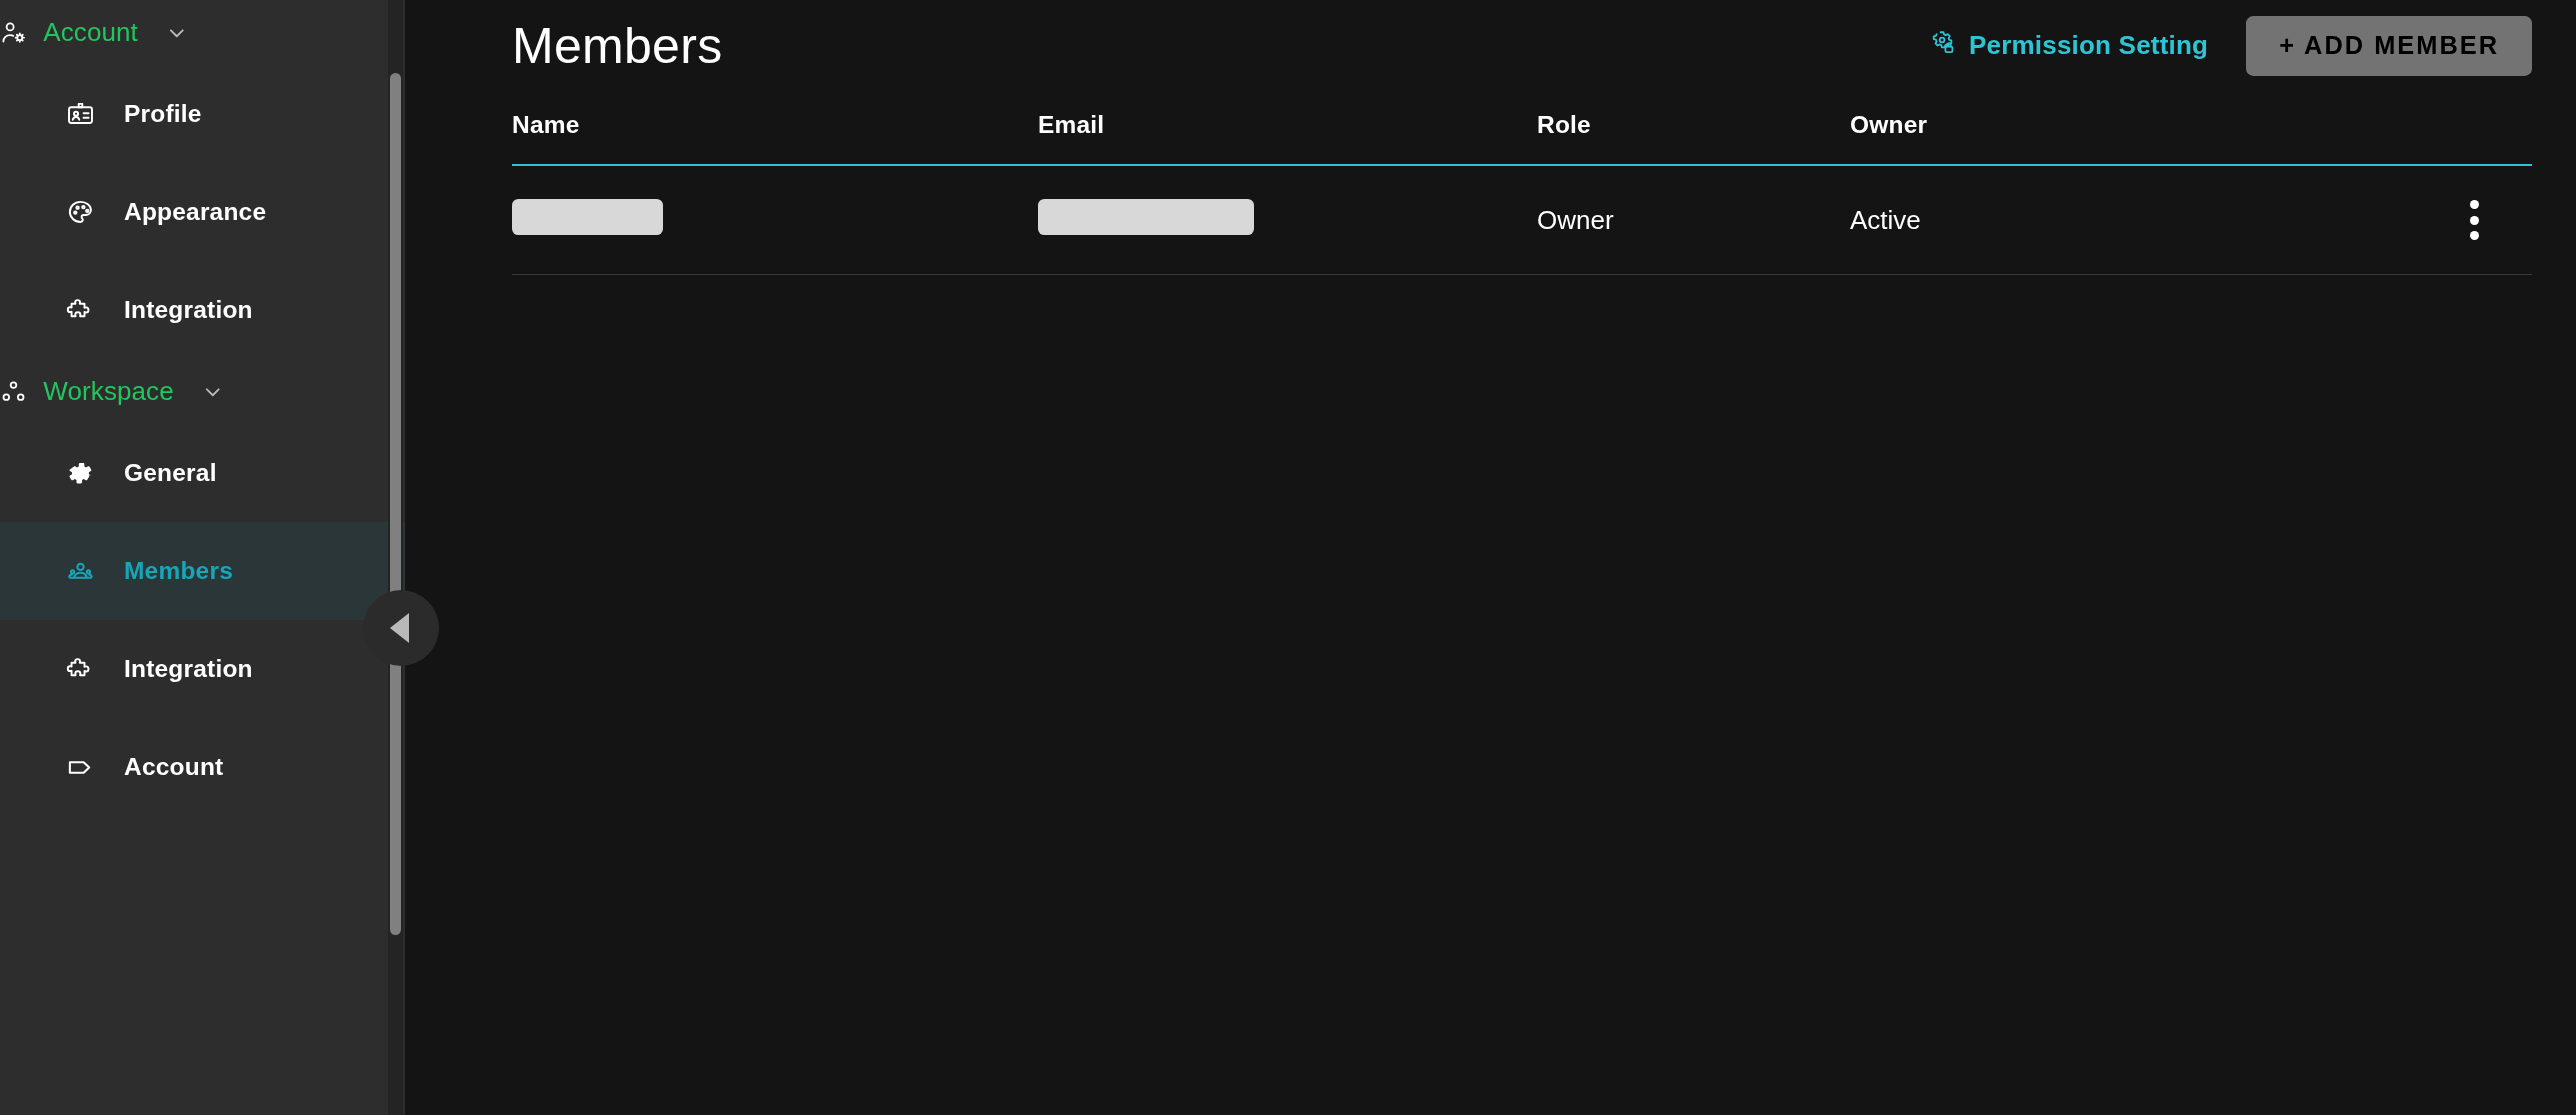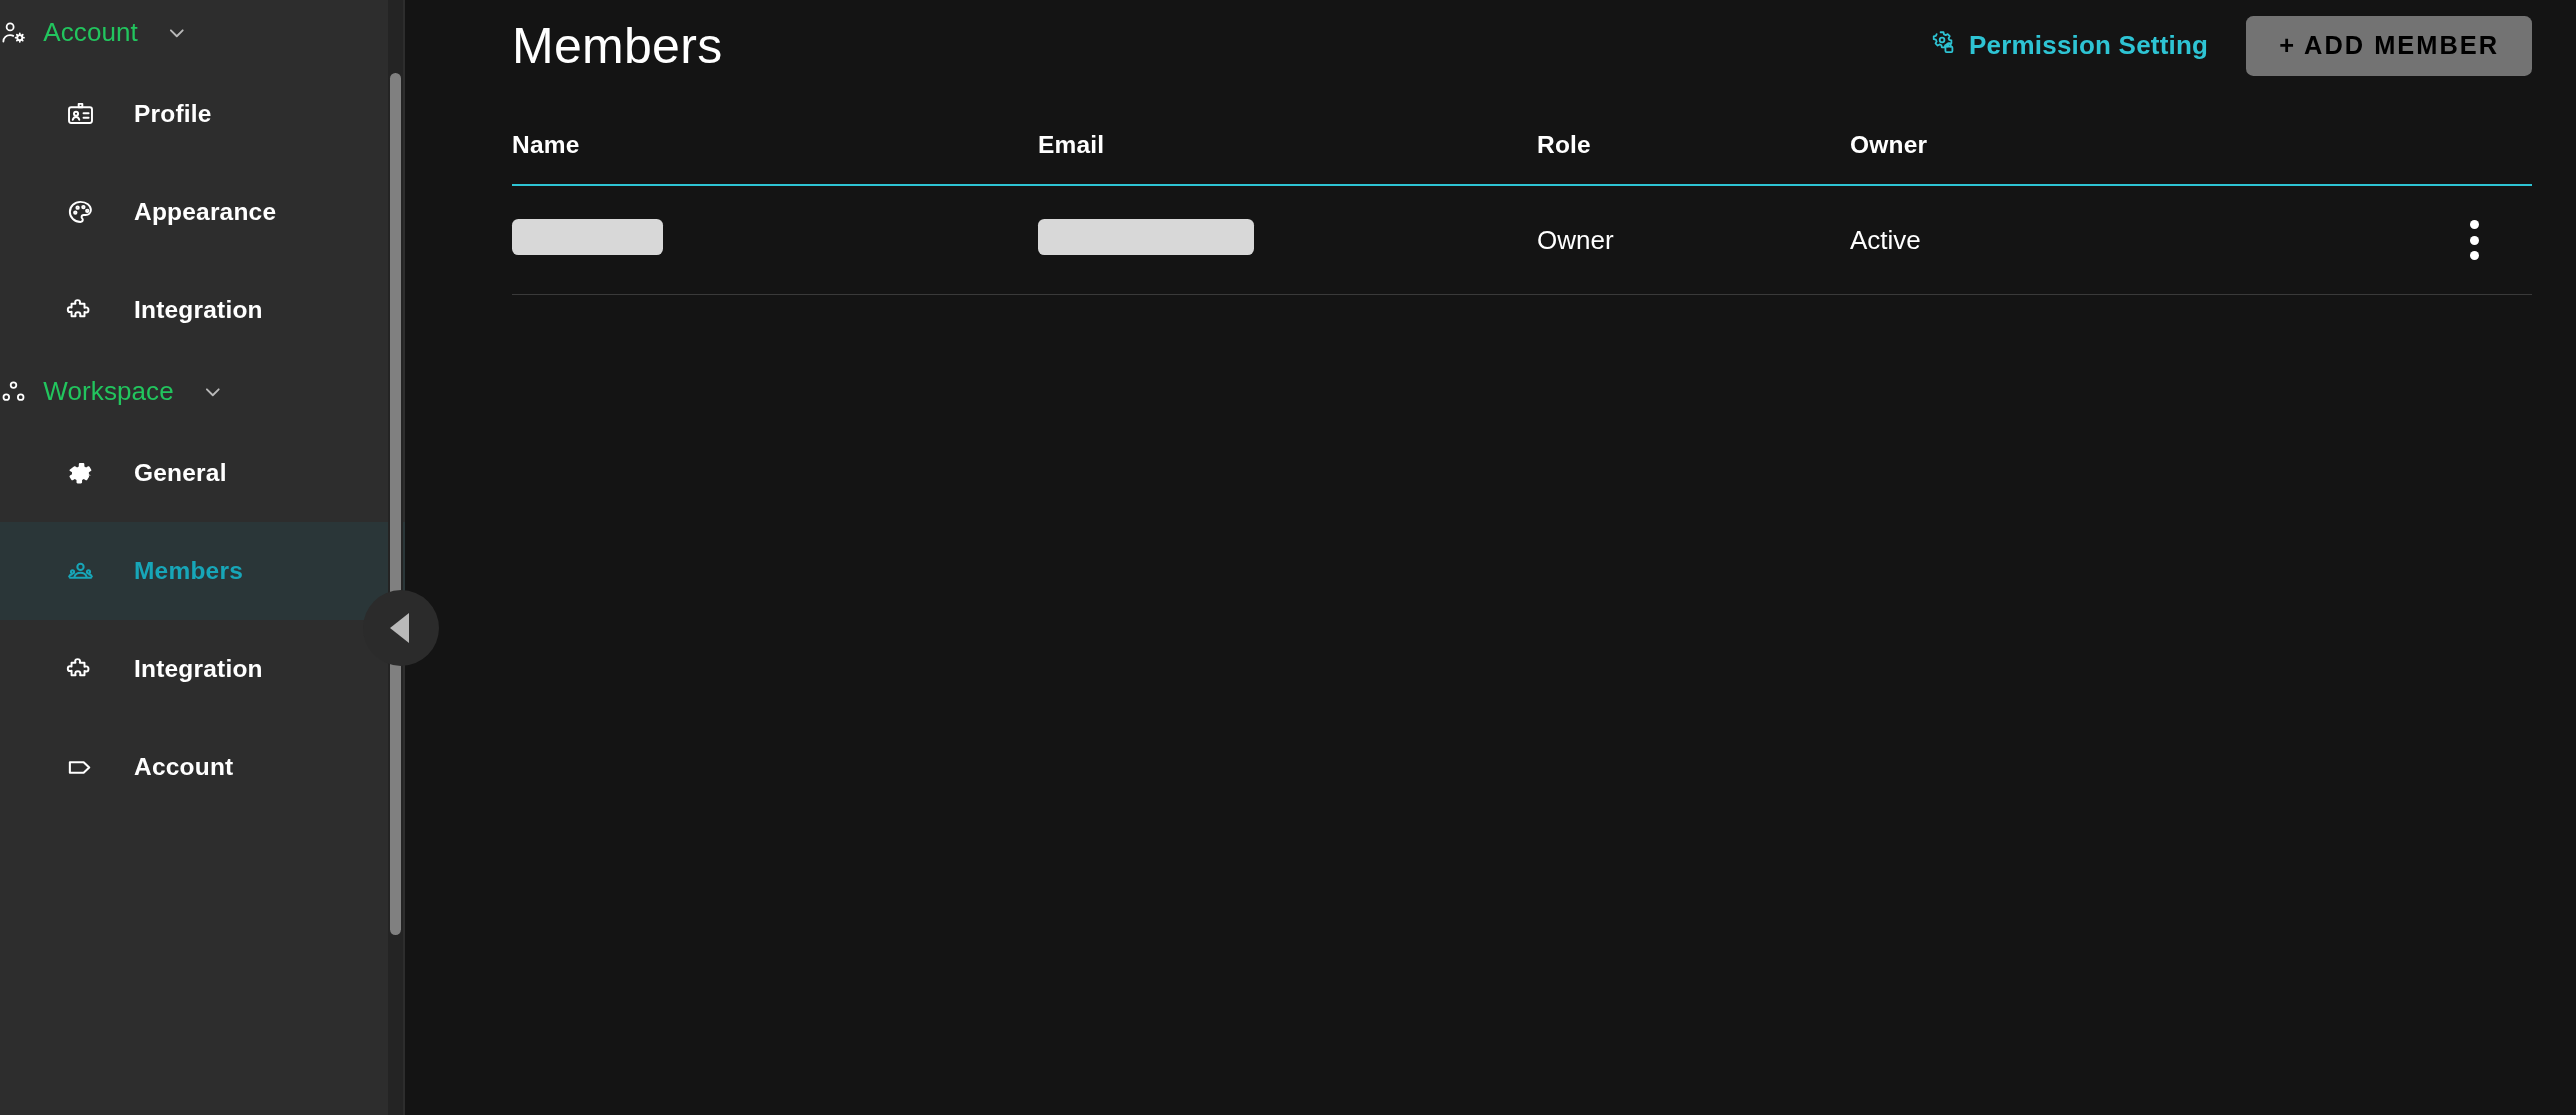--- a/index.html
+++ b/index.html
@@ -41,21 +41,21 @@
     font-size: 26px;
     font-weight: 400;
     letter-spacing: 0.1px;
     cursor: pointer;
   }
   .group-header .ghl { display: flex; align-items: center; gap: 16.3px; }
   .group-header .chev { margin-left: 11px; display: flex; align-items: center; }
   .sb-item {
     display: flex;
     align-items: center;
-    gap: 38px;
+    gap: 28px;
     height: 98px;
     padding-left: 65px;
     color: #ffffff;
     font-size: 24.5px;
     font-weight: 700;
     letter-spacing: 0.2px;
     cursor: pointer;
   }
   .sb-item.active {
     background: #2a3638;
@@ -148,21 +148,21 @@
     padding: 8px 33px;
     font-family: "Liberation Sans", sans-serif;
     font-size: 25.4px;
     font-weight: 700;
     letter-spacing: 2px;
     cursor: pointer;
     white-space: nowrap;
   }
 
   
-  .table-wrap { padding: 0 44px 8px 107px; margin-top: 40px; }
+  .table-wrap { padding: 0 44px 8px 107px; margin-top: 20px; }
   .tbl { width: 100%; border-collapse: collapse; table-layout: fixed; }
   .tbl thead th {
     text-align: left;
     color: #ffffff;
     font-size: 24.5px;
     font-weight: 700;
     letter-spacing: 0.2px;
     padding: 0 0 25.4px 0;
     border-bottom: 2.7px solid #2ec4d4;
   }

